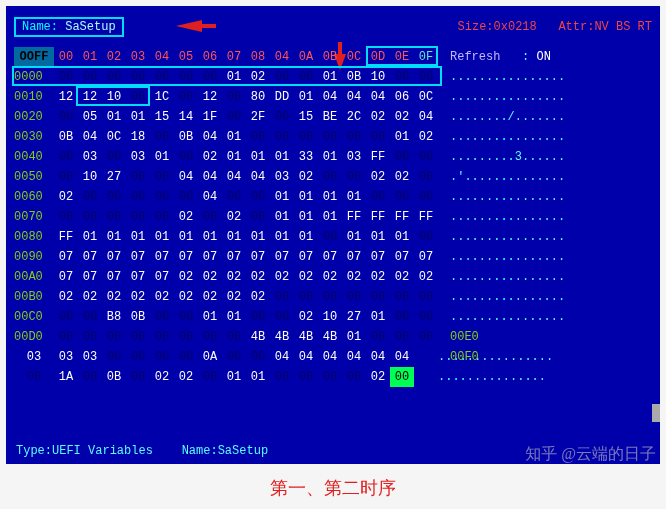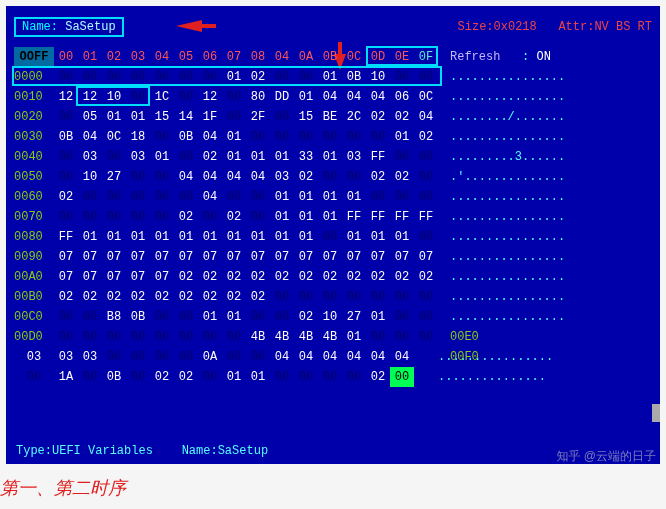--- a/index.html
+++ b/index.html
@@ -113,31 +113,31 @@
     background: #E02020;
   }
   .inv {
     background: #00FF55;
     color: #000000;
   }
   .caption {
     position: absolute;
     left: 0; right: 0;
     top: 476px;
+    text-align: center;
     color: #E02020;
     font-family: "SimSun", "Songti SC", serif;
     font-size: 18px;
-    font-style: italic;
   }
   .watermark {
     position: absolute;
     right: 10px; bottom: 44px;
     color: rgba(200,200,200,0.6);
-    font-size: 12px;
-    font-family: Liberation Sans, sans-serif;
+    font-size: 16px;
+    font-family: Liberation Serif, serif;
   }
   .sb-track {
     position: absolute;
     right: 0; top: 78px;
     width: 8px; height: 340px;
     background: #0000AA;
   }
   .sb-thumb {
     position: absolute;
     right: 0; top: 398px;

